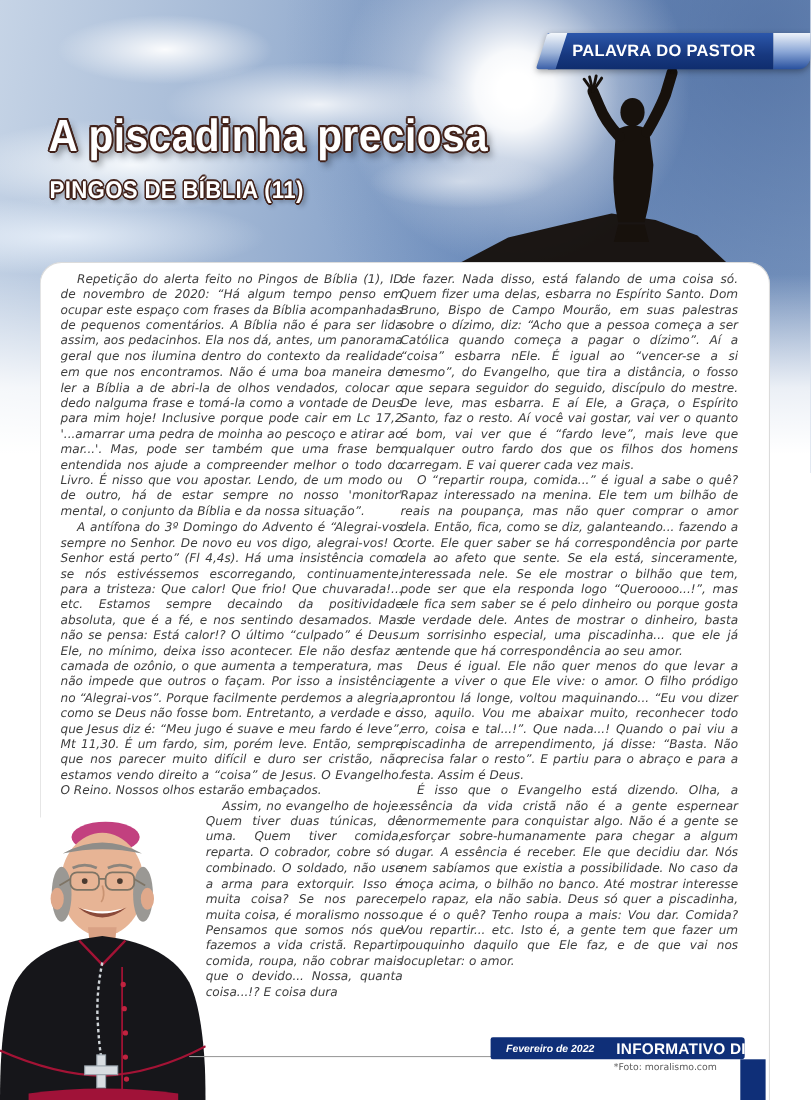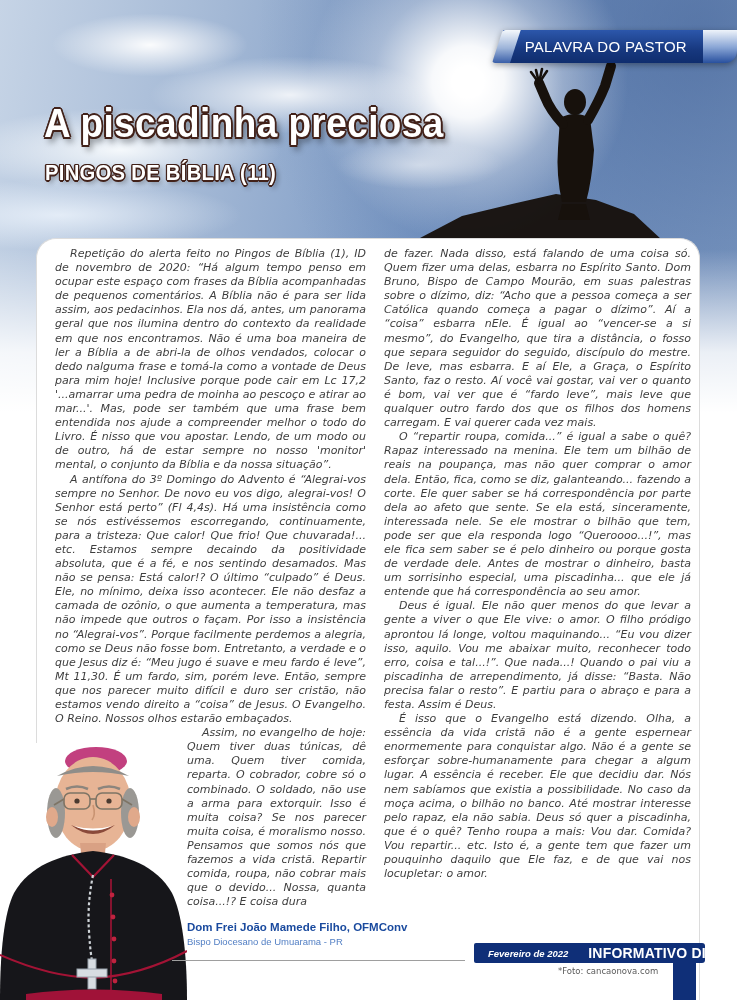--- a/index.html
+++ b/index.html
@@ -22,21 +22,21 @@
   .hero::after{content:"";position:absolute;inset:0;
     background:linear-gradient(to bottom, rgba(255,255,255,0) 58%, rgba(255,255,255,.85) 82%, #fff 96%);}
   .silhouette{position:absolute;left:0;top:0;}
 
   
   .badge{position:absolute;top:30px;right:0;height:33px;display:flex;z-index:5;
          filter:drop-shadow(0 2px 3px rgba(0,0,0,.35));}
   .badge-edge{width:18px;background:linear-gradient(180deg,#f4f8fc,#9db4d9 55%,#3a5fa8);
          transform:skewX(-18deg);transform-origin:bottom;margin-right:-7px;border-radius:3px 0 0 3px;}
   .badge-body{background:linear-gradient(180deg,#2c57ab,#17387f 60%,#0f2d6e);color:#fff;
-         font-weight:normal;font-size:15px;letter-spacing:.3px;display:flex;align-items:center;
+         font-weight:bold;font-size:15px;letter-spacing:.3px;display:flex;align-items:center;
          padding:0 16px 0 22px;text-align:right;}
   .badge-cap{width:34px;background:linear-gradient(180deg,#eef3fa,#8aa6d6 52%,#28509e);
          border-radius:0 0 12px 0;}
 
   
   .title{position:absolute;left:44px;top:100px;margin:0;font-size:41px;font-weight:bold;color:#fff;
      letter-spacing:.5px;transform:scaleX(.9);transform-origin:left;white-space:nowrap;z-index:4;
      text-shadow:2px 0 0 #42221a,-2px 0 0 #42221a,0 2px 0 #42221a,0 -2px 0 #42221a,
        1.5px 1.5px 0 #42221a,-1.5px 1.5px 0 #42221a,1.5px -1.5px 0 #42221a,-1.5px -1.5px 0 #42221a,
        4px 5px 7px rgba(0,0,0,.45);}
@@ -49,32 +49,32 @@
   
   .panel{position:absolute;left:36px;top:238px;width:664px;height:762px;background:#fff;
      border:1px solid #dcdcdc;border-bottom:none;border-radius:20px 20px 0 0;box-sizing:border-box;}
 
   .col{position:absolute;top:247px;font-family:"DejaVu Sans",sans-serif;font-size:11px;
      line-height:14.1px;text-align:justify;color:#3e3e3e;z-index:3;font-style:italic;}
   .col p{margin:0;text-indent:15px;}
   .col p.noindent{text-indent:0;}
   .col p.pazebem{text-indent:26px;}
   .col-left{left:55px;width:311px;}
-  .col-right{left:384px;width:307px;}
+  .col-right{left:364px;width:307px;}
   .bishop-spacer{float:left;width:124px;height:216px;margin-right:8px;}
 
   
   .bishop{position:absolute;left:0;top:743px;z-index:2;}
   .caption{position:absolute;left:187px;top:921px;z-index:4;}
   .caption .name{color:#1a4a9e;font-weight:bold;font-size:11.5px;margin-bottom:3px;}
   .caption .role{color:#527fc4;font-size:9.5px;}
 
   
   .rule{position:absolute;left:172px;top:960px;width:293px;height:1px;background:#9e9e9e;z-index:4;}
-  .footer-bar{position:absolute;left:474px;top:943px;width:231px;height:20px;background:#0f2f78;
+  .footer-bar{position:absolute;left:446px;top:943px;width:231px;height:20px;background:#0f2f78;
      border-radius:2px 3px 3px 2px;display:flex;align-items:center;color:#fff;z-index:5;box-sizing:border-box;}
   .f-date{font-style:italic;font-weight:bold;font-size:9.5px;padding:0 10px 0 14px;white-space:nowrap;}
   .f-sep{width:1px;height:12px;background:rgba(255,255,255,.45);}
   .f-pub{font-weight:bold;font-size:14px;padding:0 6px 0 10px;letter-spacing:.2px;white-space:nowrap;}
   .f-page{margin-left:auto;background:#2356ad;align-self:stretch;display:flex;align-items:center;
      padding:0 5px;font-weight:bold;font-size:12.5px;border-radius:0 3px 3px 0;}
   .footer-tab{position:absolute;left:673px;top:963px;width:23px;height:37px;background:#0f2f78;z-index:4;}
   .credit{position:absolute;left:558px;top:966px;font-size:8.5px;color:#5a5a5a;
      font-family:"DejaVu Sans",sans-serif;z-index:5;}
 </style>
@@ -174,28 +174,24 @@
     <circle cx="115" cy="238" r="2.4" fill="#c0233f"></circle>
     <path d="M0,212 Q50,234 93,235 Q140,233 187,208" stroke="#a31335" stroke-width="2" fill="none"></path>
 
     <path d="M93,132 Q87,162 89,188 Q90,206 92,218" stroke="#cfd4d8" stroke-width="2.2" stroke-dasharray="3,2.5" fill="none"></path>
     <rect x="88" y="216" width="8" height="30" fill="#d8dde2" stroke="#98a2ab" stroke-width="1"></rect>
     <rect x="77" y="226" width="30" height="8" fill="#d8dde2" stroke="#98a2ab" stroke-width="1"></rect>
 
     <path d="M26,251 Q93,242 162,251 L162,257 L26,257 Z" fill="#a01238"></path>
   </svg>
 
-  <div class="caption">
-    <div class="name">Dom Frei João Mamede Filho, OFMConv</div>
-    <div class="role">Bispo Diocesano de Umuarama - PR</div>
-  </div>
 
   <div class="rule"></div>
   <div class="footer-bar">
     <span class="f-date">Fevereiro de 2022</span>
     <span class="f-sep"></span>
     <span class="f-pub">INFORMATIVO DIOCESANO</span>
     <span class="f-page">03</span>
   </div>
   <div class="footer-tab"></div>
-  <div class="credit">*Foto: cancaonova.com</div>
+  <div class="credit">*Foto: moralismo.com</div>
 
 </div>
 
 </body></html>

